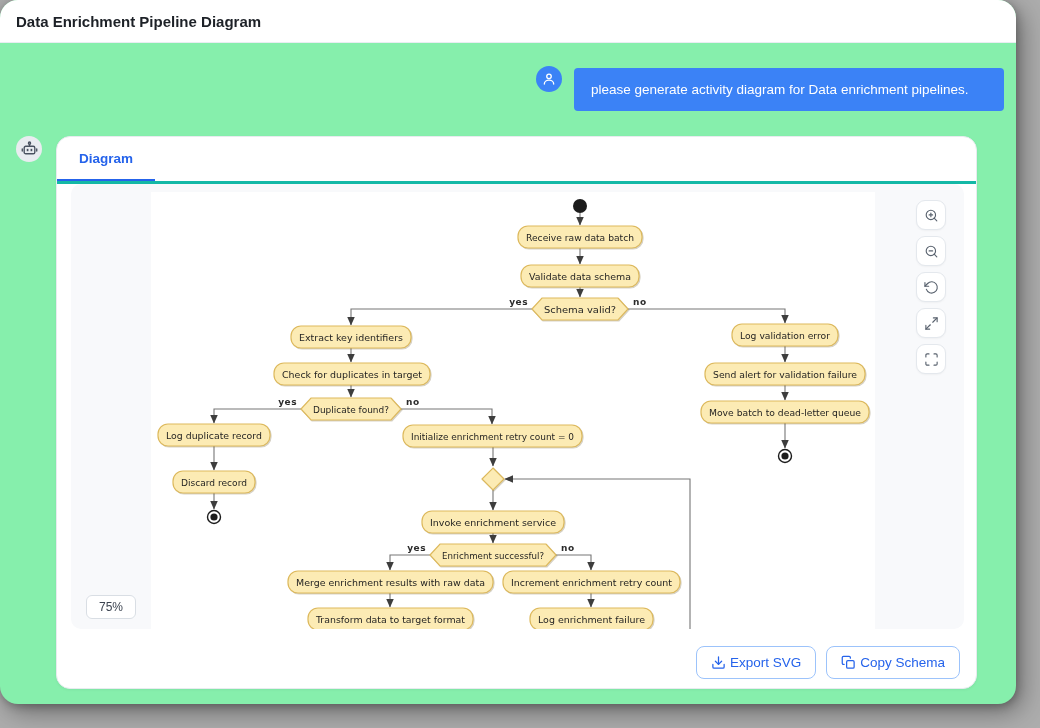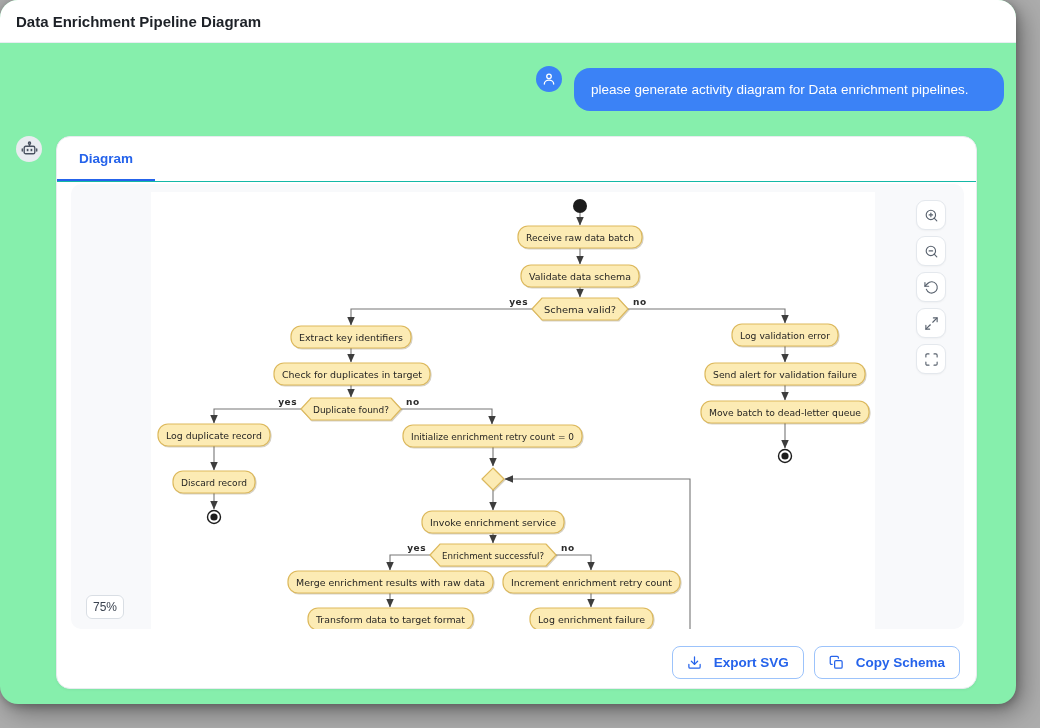--- a/index.html
+++ b/index.html
@@ -3,37 +3,37 @@
 <meta charset="utf-8">
 <style>
   html,body{margin:0;padding:0;width:1040px;height:728px;background:#adadad;font-family:"Liberation Sans",sans-serif;overflow:hidden;}
   .window{position:absolute;left:0;top:0;width:1016px;height:704px;background:#86efac;border-radius:18px;overflow:hidden;
           box-shadow:6px 8px 26px rgba(0,0,0,.38), 1px 2px 8px rgba(0,0,0,.25);}
   .header{height:42px;background:#fff;border-bottom:1px solid #e9edf2;display:flex;align-items:center;padding:0 16px;}
   .title{font-size:15px;font-weight:700;color:#1d2127;}
   .avatar{position:absolute;width:26px;height:26px;border-radius:50%;display:flex;align-items:center;justify-content:center;}
   .user-avatar{left:536px;top:66px;background:#3b82f6;}
   .bot-avatar{left:16px;top:136px;background:#e9ecf0;}
-  .bubble{position:absolute;left:574px;top:68px;width:430px;height:43px;background:#3b82f6;border-radius:16px;
+  .bubble{position:absolute;left:574px;top:68px;width:430px;height:43px;background:#3b82f6;border-radius:4px;
           color:#fff;font-size:13.5px;font-weight:500;display:flex;align-items:center;padding:0 17px;box-sizing:border-box;}
   .card{position:absolute;left:56px;top:136px;width:921px;height:553px;background:#fff;border:1px solid #e8ebef;
         border-radius:14px;box-shadow:0 1px 3px rgba(16,24,40,.05);box-sizing:border-box;}
-  .tabs{height:44px;border-bottom:1px solid #14b8a6;display:flex;}
+  .tabs{height:44px;border-bottom:3px solid #14b8a6;display:flex;}
   .tab{padding:0 22px;line-height:44px;font-size:13.5px;font-weight:500;color:#475569;cursor:pointer;}
   .tab.active{color:#2563eb;font-weight:600;box-shadow:inset 0 -2px 0 #2563eb;}
   .viewport{position:absolute;left:14px;top:47px;width:893px;height:445px;background:#f8f9fb;border-radius:10px;overflow:hidden;}
   .canvas{position:absolute;left:80px;top:8px;width:724px;height:437px;background:#fff;}
   .zoomcol{position:absolute;right:18px;top:16px;display:flex;flex-direction:column;gap:6px;}
   .zbtn{width:30px;height:30px;background:#fff;border:1px solid #e4e8ed;border-radius:9px;display:flex;align-items:center;
         justify-content:center;cursor:pointer;box-shadow:0 1px 2px rgba(0,0,0,.04);padding:0;}
   .zoombadge{position:absolute;left:15px;bottom:10px;background:#fff;border:1px solid #d9dee4;border-radius:6px;
-             padding:4px 6px;font-size:12px;color:#3b4350;}
+             padding:4px 12px;font-size:12px;color:#3b4350;}
   .footer{position:absolute;right:16px;bottom:9px;display:flex;gap:10px;}
   .abtn{height:33px;padding:0 14px;background:#fff;border:1px solid #9cc3fb;border-radius:8px;color:#2563eb;
-        font-family:"Liberation Sans",sans-serif;font-size:13.5px;font-weight:700;display:flex;align-items:center;gap:12px;cursor:pointer;}
+        font-family:"Liberation Sans",sans-serif;font-size:13.5px;font-weight:400;display:flex;align-items:center;gap:4px;cursor:pointer;}
   .ntext{font-family:"DejaVu Sans",sans-serif;font-size:9px;font-weight:500;fill:#1f1f1f;}
   .btext{font-family:"DejaVu Sans",sans-serif;font-size:9px;font-weight:700;fill:#2b2b2b;letter-spacing:.5px;}
   .shape{filter:drop-shadow(1px 1px 0.6px rgba(90,70,20,.25));}
 </style>
 </head>
 <body>
 
 <div class="window">
 
   <div class="header">

